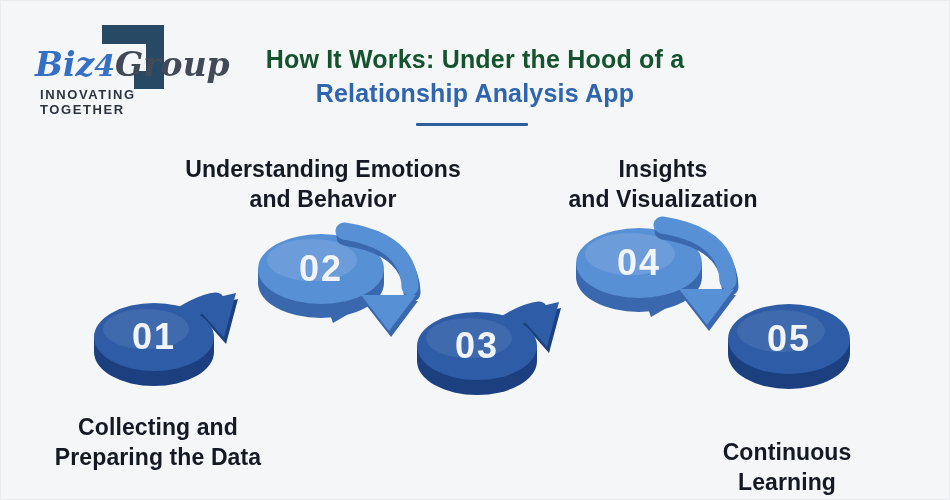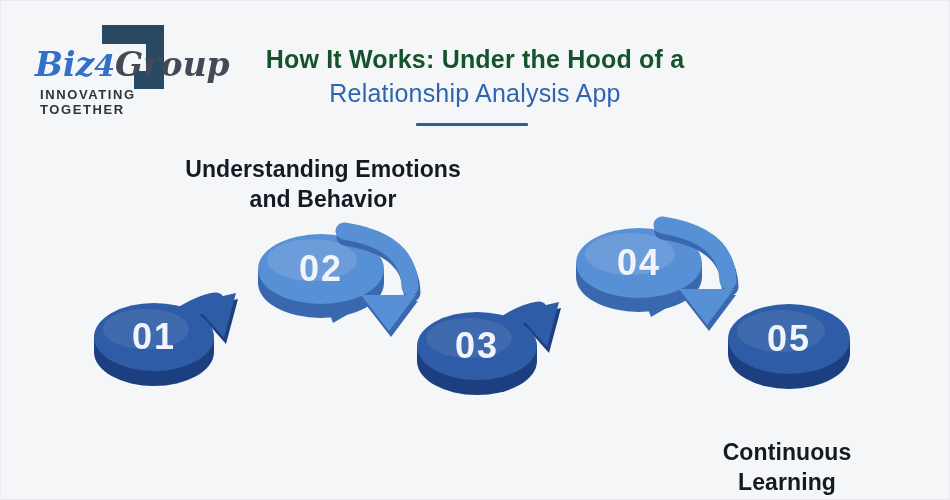--- a/index.html
+++ b/index.html
@@ -21,21 +21,21 @@
   .logo-biz  { font-size:33px; color:#3470c5; font-weight:600; }
   .logo-4    { font-size:30px; color:#3470c5; font-weight:700; }
   .logo-group{ font-size:33px; color:#424a57; font-weight:600; }
   .logo-tagline { position:absolute; left:7px; top:76px;
     font-family:"Liberation Sans", sans-serif; font-style:normal;
     font-size:13px; font-weight:700; letter-spacing:1.6px; color:#2c3440; }
 
   
   .title-wrap { position:absolute; left:0; right:0; top:44px; text-align:center; }
   .title-line1 { font-size:25px; font-weight:600; color:#14532d; letter-spacing:.2px; }
-  .title-line2 { font-size:25px; font-weight:400; color:#2e65ae; margin-top:5px; letter-spacing:.2px; }
+  .title-line2 { font-size:25px; font-weight:700; color:#2e65ae; margin-top:5px; letter-spacing:.2px; }
   .title-underline { position:absolute; left:415px; top:122px; width:112px; height:3px;
     background:#2d5f9f; border-radius:1px; }
 
   
   .step-label { position:absolute; transform:translateX(-50%);
     text-align:center; font-size:23px; font-weight:700; color:#141924;
     line-height:1.3; white-space:pre-line; letter-spacing:.1px; }
   .lbl-1 { left:157px; top:412px; }
   .lbl-2 { left:322px; top:154px; }
   .lbl-3 { left:476px; top:412px; }
@@ -65,22 +65,26 @@
     <div class="logo-text"><span class="logo-biz">Biz</span><span class="logo-4">4</span><span class="logo-group">Group</span></div>
     <div class="logo-tagline">INNOVATING TOGETHER</div>
   </div>
 
   <div class="title-wrap">
     <div class="title-line1">How It Works: Under the Hood of a</div>
     <div class="title-line2">Relationship Analysis App</div>
   </div>
   <div class="title-underline"></div>
 
+  <div class="step-label lbl-1">Collecting and
+Preparing the Data</div>
   <div class="step-label lbl-2">Understanding Emotions
 and Behavior</div>
+  <div class="step-label lbl-4">Insights
+and Visualization</div>
   <div class="step-label lbl-5">Continuous Learning
 and Optimization</div>
 
   <svg class="step-svg svg-s1" width="200" height="160" viewBox="0 0 200 160">
     <g>
       <path d="M98 88 Q124 68 142 66" fill="none" stroke-width="17" stroke-linecap="round" stroke="#1b3f7f"></path>
       <polygon points="121,68 164,58 152,103" fill="#1b3f7f"></polygon>
       <path d="M96 82 Q124 62 142 60" fill="none" stroke-width="17" stroke-linecap="round" stroke="#2e5ca6"></path>
       <polygon points="119,62 162,52 150,97" fill="#2e5ca6"></polygon>
     </g>

